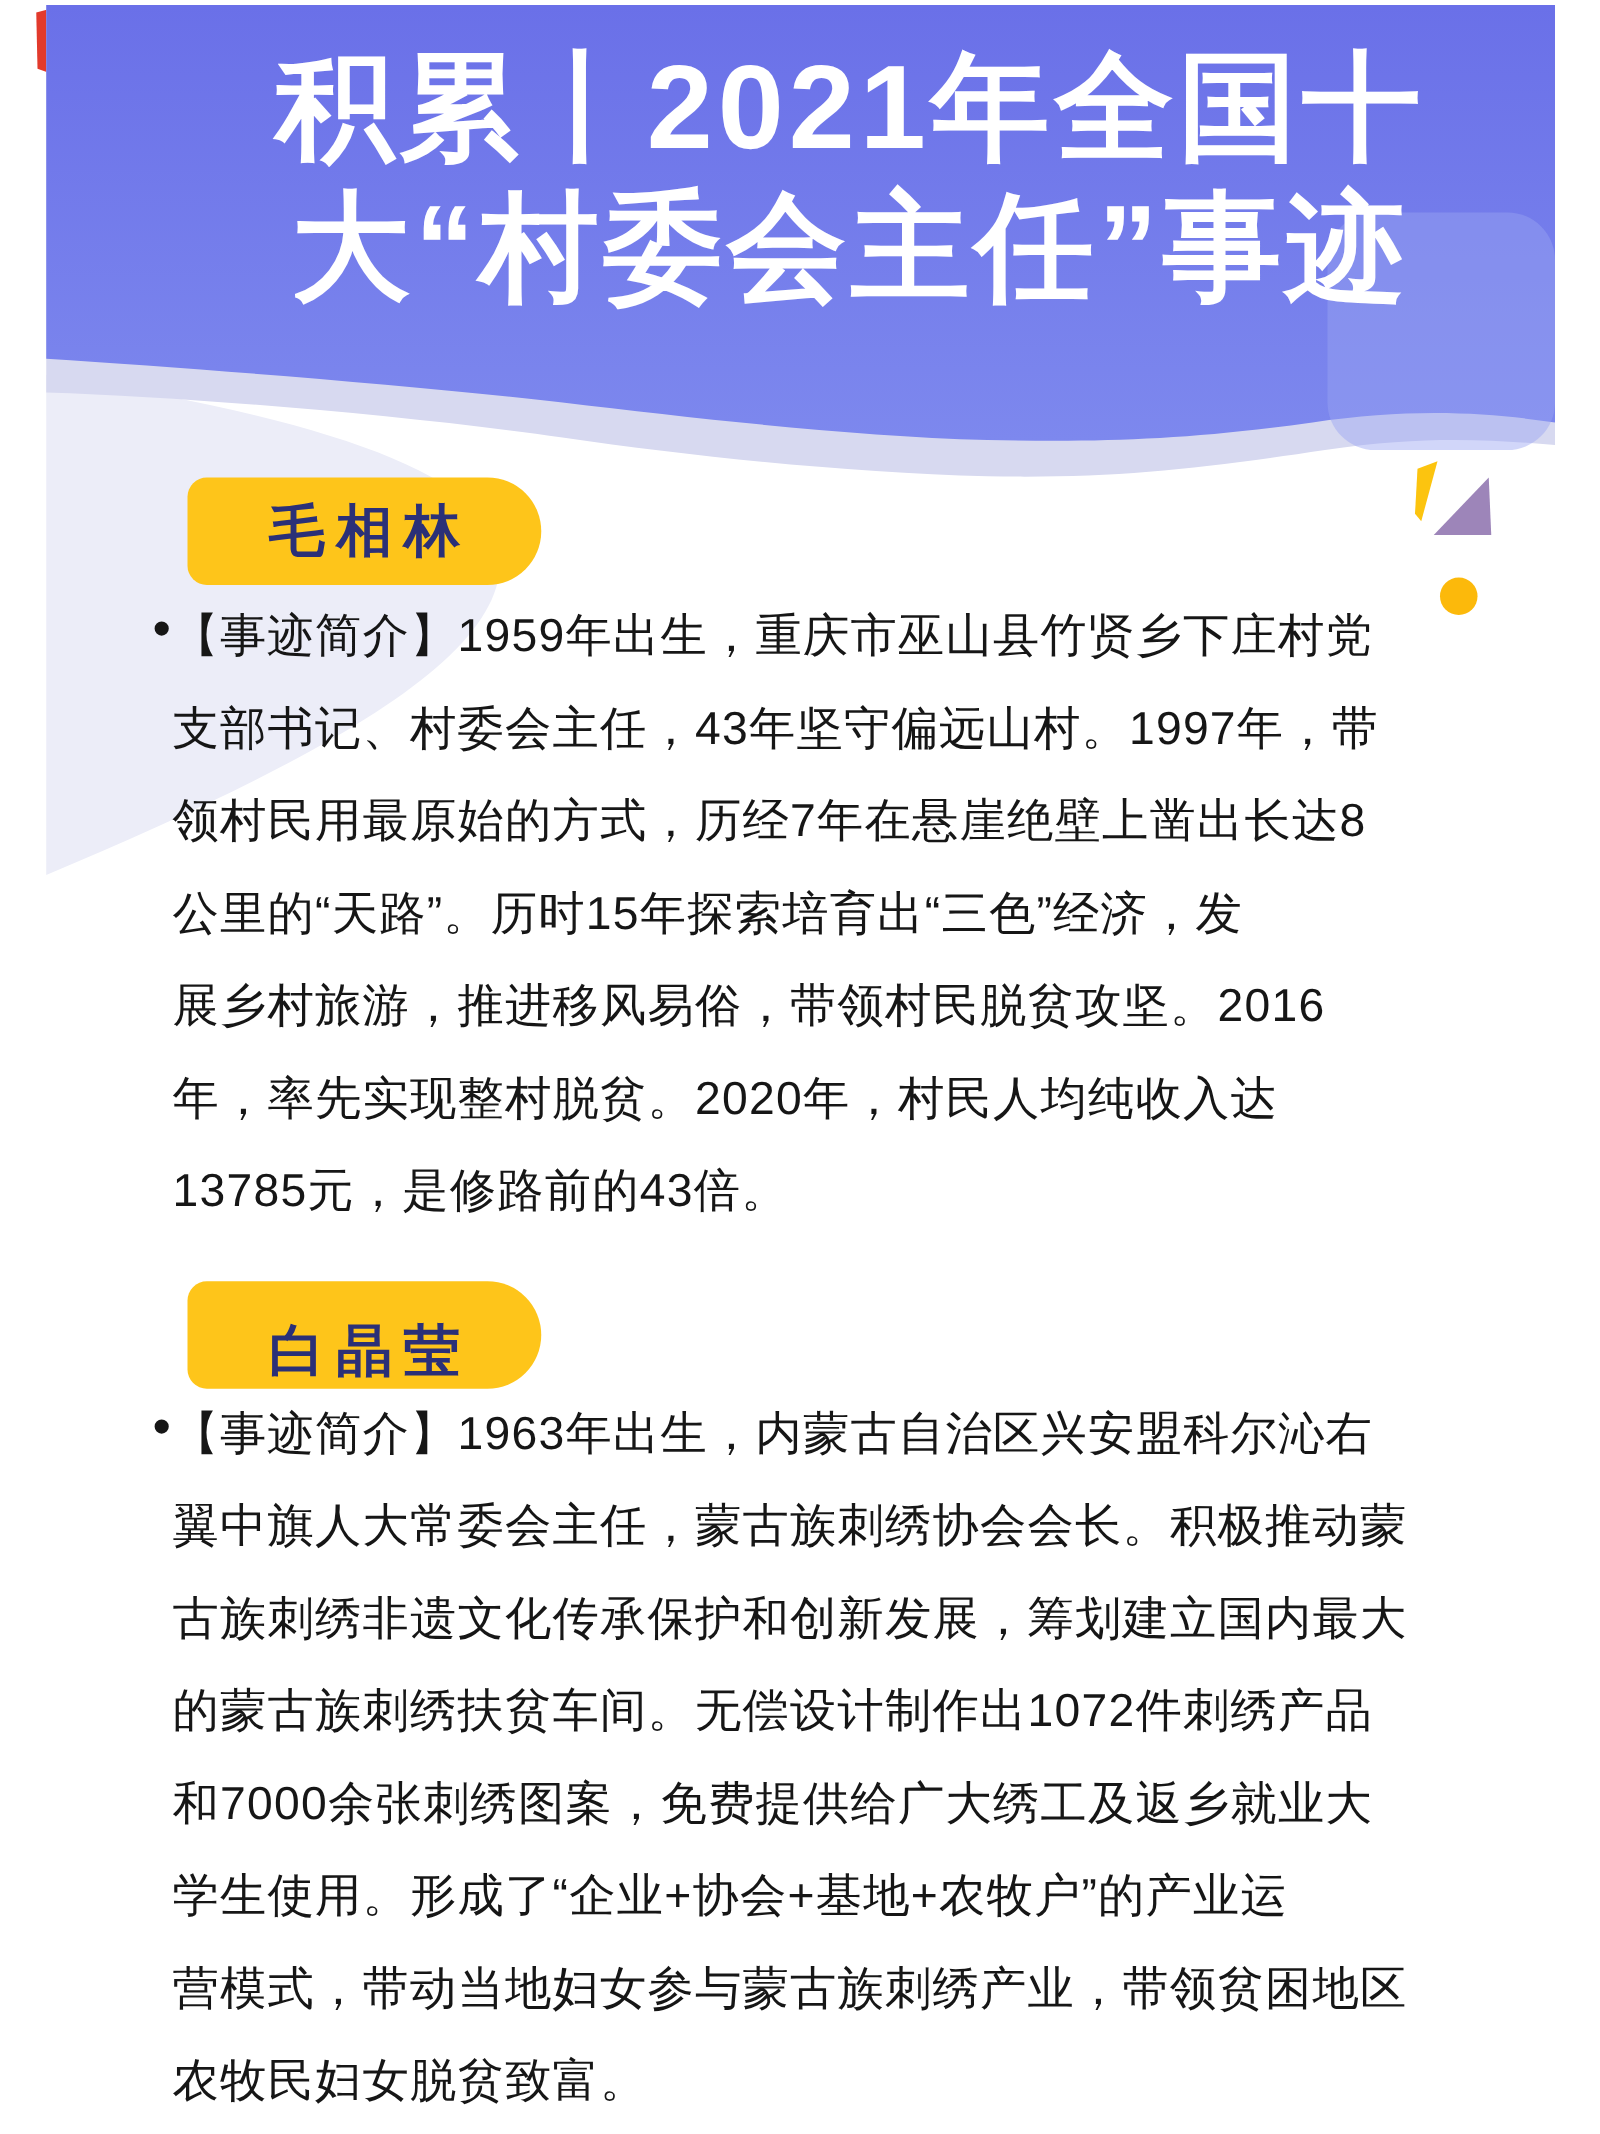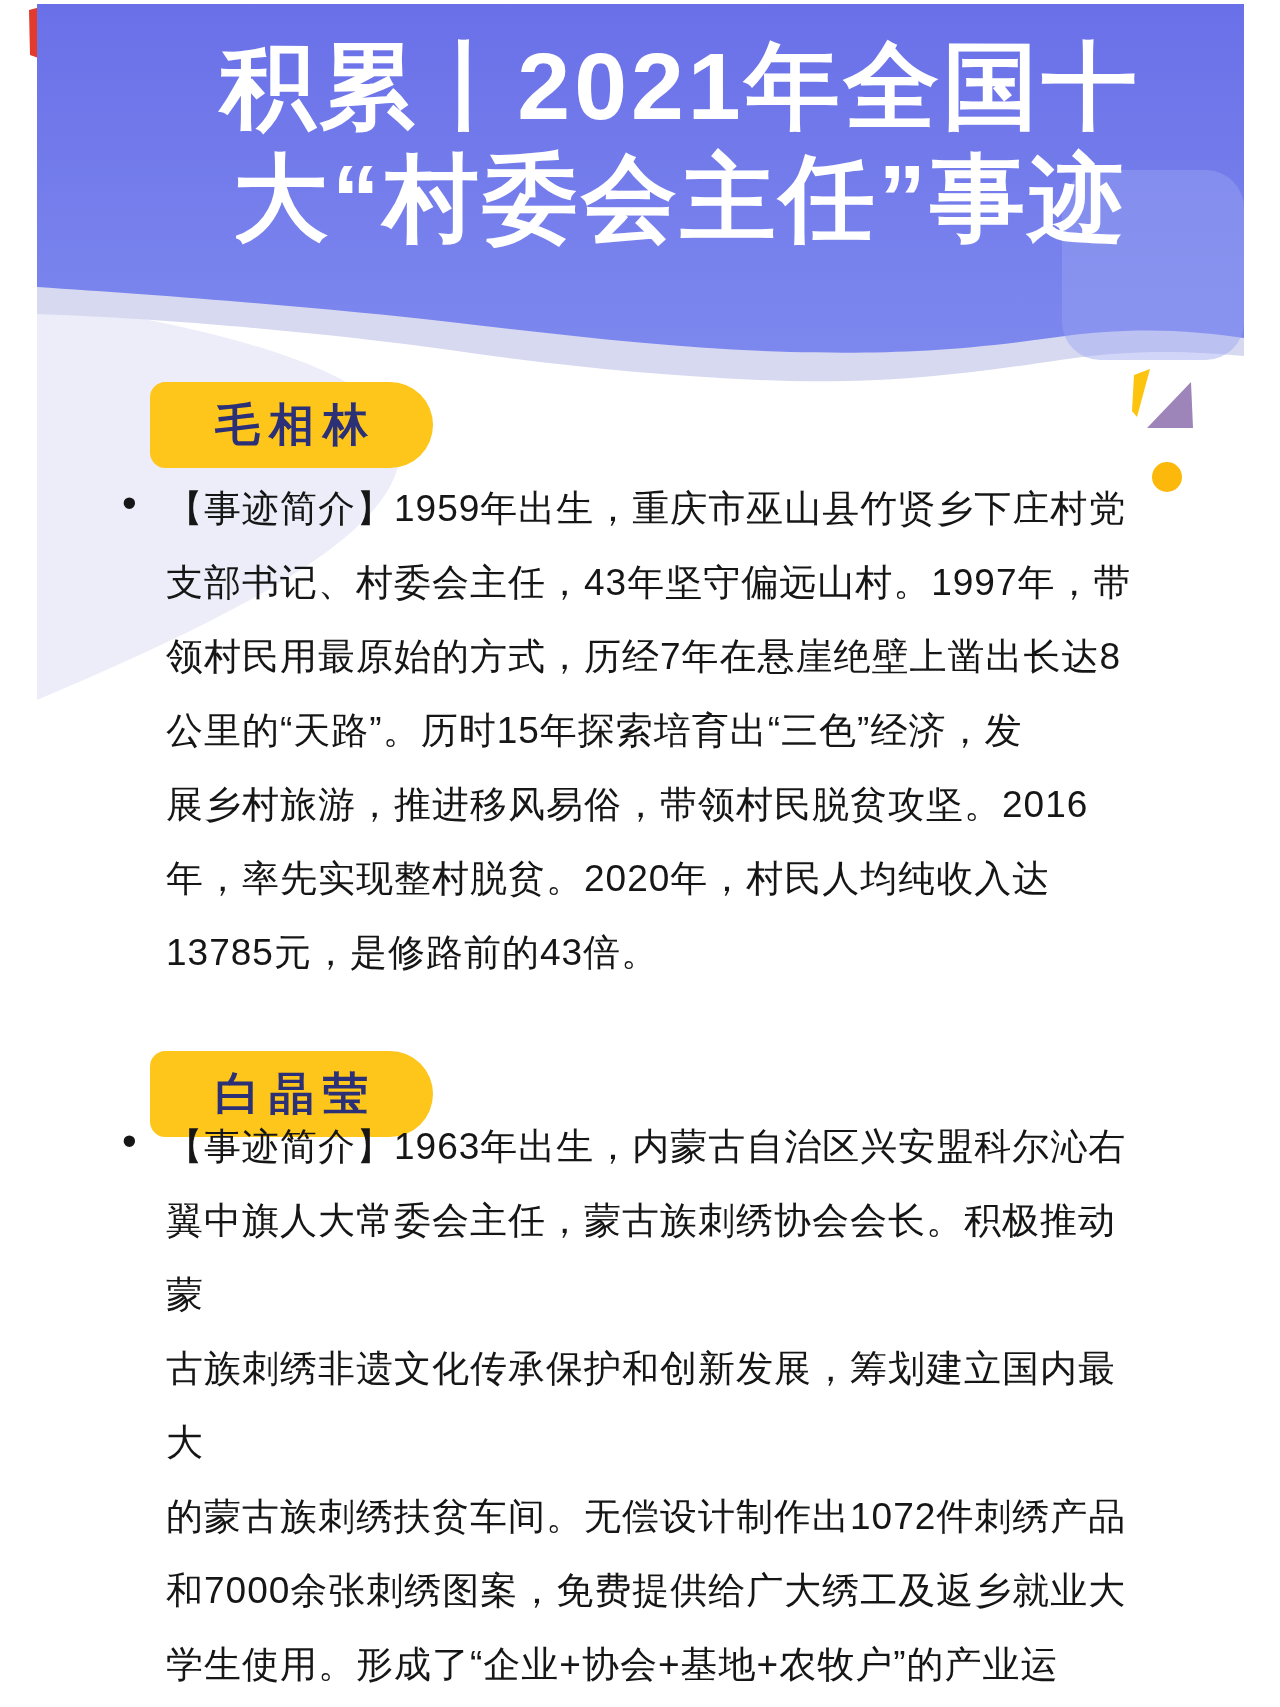--- a/index.html
+++ b/index.html
@@ -30,38 +30,38 @@
     background:#fec51a;
     border-radius:18px 50px 50px 18px;
     display:flex;align-items:center;justify-content:center;
     color:#2b3077;
     font-size:45px;
     font-weight:800;
     letter-spacing:9px;
     text-indent:9px;
   }
   .badge-1{top:382px;}
-  .badge-2{top:1051px;}
+  .badge-2{top:1025px;align-items:flex-end;}
   .bio{
     position:absolute;
     left:122px;
     width:1010px;
     color:#161616;
   }
   .bio-1{top:472px;}
   .bio-2{top:1110px;}
   .bullet{
     position:absolute;
     left:0;top:10px;
     font-size:42px;
     line-height:42px;
     color:#161616;
   }
   .bio-text{
-    margin-left:44px;
+    margin-left:16px;
     font-size:37px;
     line-height:74px;
     letter-spacing:1px;
     white-space:pre-line;
     font-weight:500;
   }
 </style>
 </head>
 <body>
 

